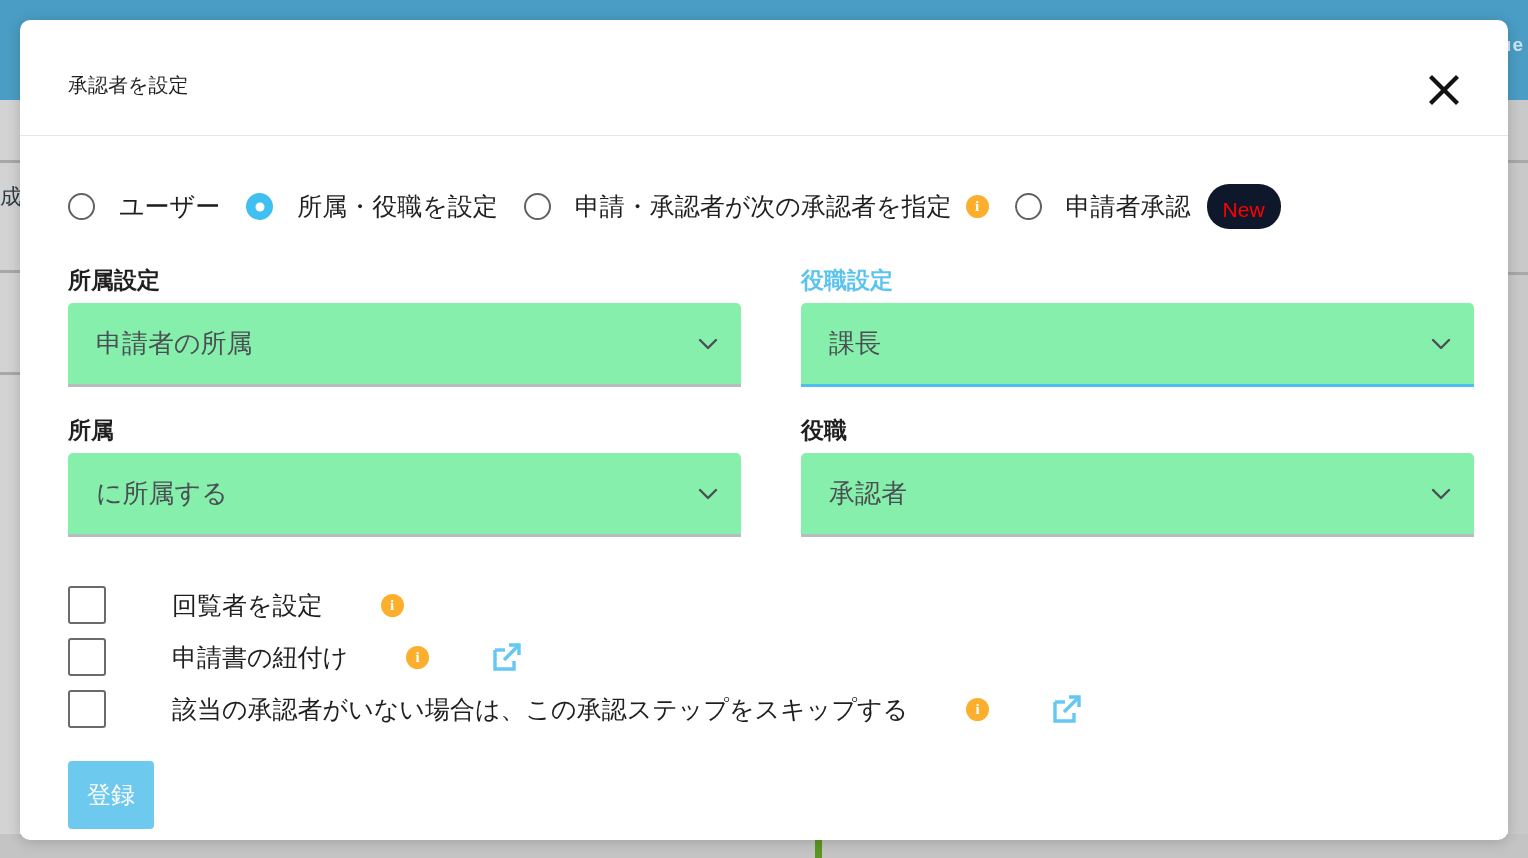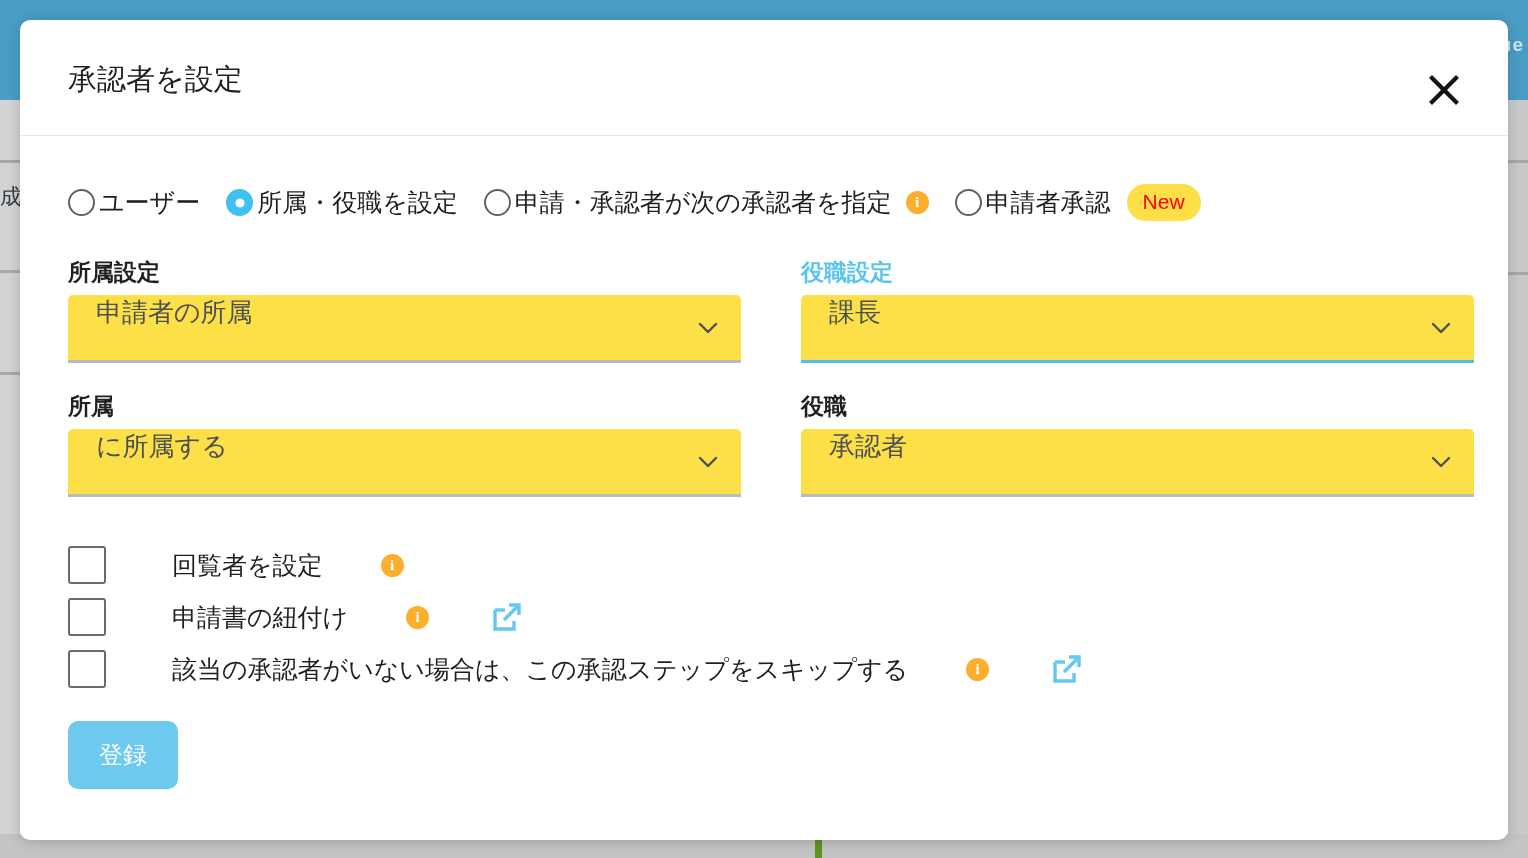--- a/index.html
+++ b/index.html
@@ -79,22 +79,22 @@
     border-radius: 10px;
     box-shadow: 0 2px 14px rgba(0,0,0,0.18);
     overflow: hidden;
   }
   .modal-header {
     position: relative;
     height: 116px;
     border-bottom: 1px solid #e6e6e6;
   }
   .modal-title {
-    position: absolute; left: 48px; top: 45px;
-    font-size: 29px; color: #1f1f1f;
+    position: absolute; left: 48px; top: 55px;
+    font-size: 20px; color: #1f1f1f;
     font-weight: 400; line-height: 1;
   }
   .modal-close {
     position: absolute; right: 42px; top: 48px;
     width: 44px; height: 44px;
     display: flex; align-items: center; justify-content: center;
     cursor: pointer; background: none; border: none; padding: 0;
   }
   .modal-close svg { display: block; }
 
@@ -123,65 +123,65 @@
     border-color: #40c0f0;
     background: #40c0f0;
   }
   .radio-opt.selected .radio-mark::after {
     content: ""; position: absolute;
     left: 50%; top: 50%; transform: translate(-50%,-50%);
     width: 9px; height: 9px; border-radius: 50%;
     background: #ffffff;
   }
   .radio-label {
-    margin-left: 4px;
+    margin-left: 24px;
     font-size: 25px; color: #1f1f1f; white-space: nowrap;
   }
   .info-icon {
     width: 23px; height: 23px; border-radius: 50%;
     background: #fbaf2d;
     color: #ffffff;
     font-size: 15px; font-weight: bold;
     font-family: "Liberation Serif", serif;
     display: inline-flex; align-items: center; justify-content: center;
     flex: 0 0 auto;
     margin-left: 14px;
     cursor: pointer;
     line-height: 1;
   }
   .new-badge {
     margin-left: 16px;
-    background: #fde047;
+    background: #0f172a;
     color: #ff0000;
     font-size: 21px;
     border-radius: 22px;
-    padding: 7px 16px 9px;
+    padding: 15px 16px 9px;
     line-height: 1;
     white-space: nowrap;
   }
 
   
   .fields {
     display: grid;
     grid-template-columns: 673px 60px 673px;
     margin-top: 36px;
     row-gap: 28px;
   }
   .field-label {
     font-size: 23px; font-weight: bold;
     color: #1f1f1f; margin-bottom: 7px;
   }
   .field-label.focused { color: #5bc4ee; }
   .select-box {
     position: relative;
-    height: 68px;
-    background: #fde047;
+    height: 84px;
+    background: #86efac;
     border-radius: 5px 5px 0 0;
     border-bottom: 3px solid #b6bcc0;
-    display: flex; align-items: flex-start;
+    display: flex; align-items: center;
     padding: 0 56px 0 28px;
     cursor: pointer;
   }
   .select-box.focused { border-bottom-color: #4ebff0; }
   .select-value {
     font-size: 26px; color: #4a4f53;
     white-space: nowrap; overflow: hidden; text-overflow: ellipsis;
   }
   .select-caret {
     position: absolute; right: 22px; top: 50%;
@@ -213,23 +213,23 @@
   .ext-link {
     margin-left: 18px;
     width: 32px; height: 32px;
     flex: 0 0 auto; cursor: pointer;
   }
   .ext-link svg { display: block; }
 
   
   .submit-btn {
     margin-top: 26px;
-    width: 110px; height: 68px;
+    width: 86px; height: 68px;
     background: #6ec9ef;
-    border: none; border-radius: 10px;
+    border: none; border-radius: 4px;
     color: #ffffff; font-size: 24px;
     cursor: pointer;
     font-family: Liberation Serif, serif;
   }
 </style>
 </head>
 <body>
 
 <div id="page-root">
 

